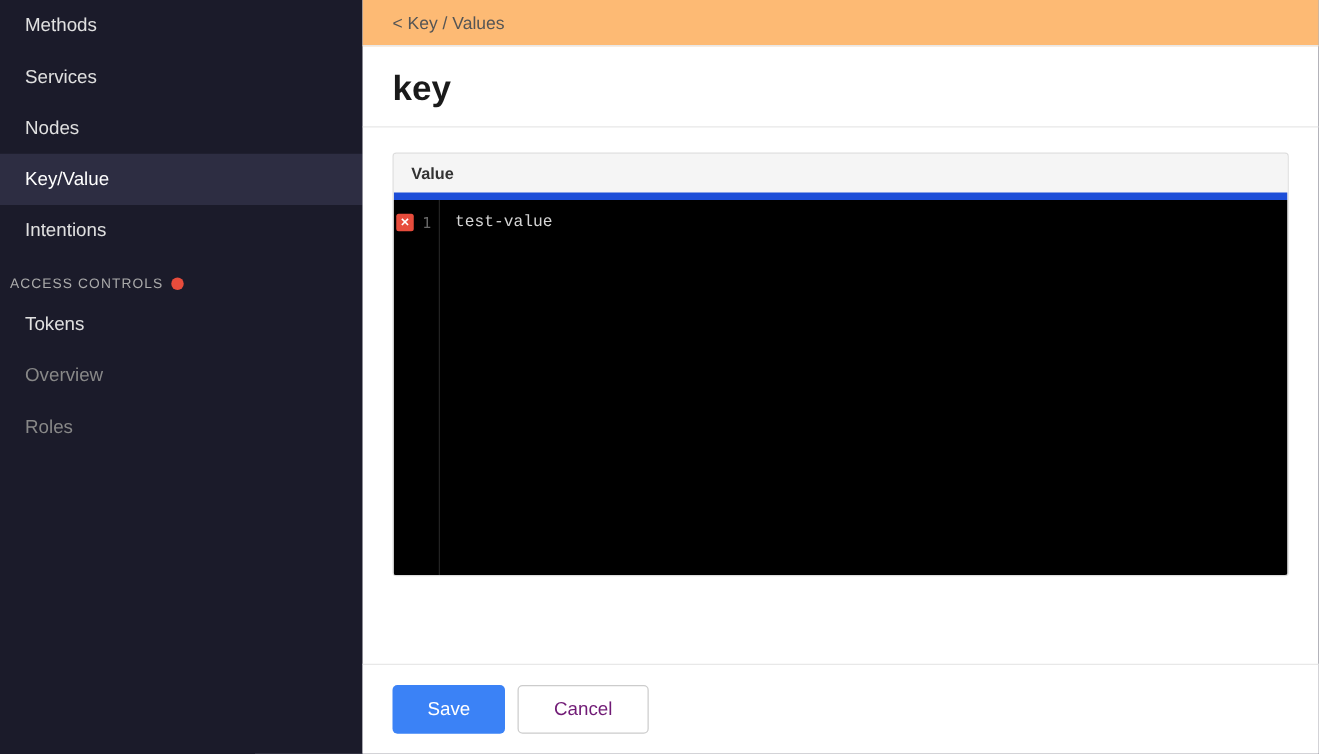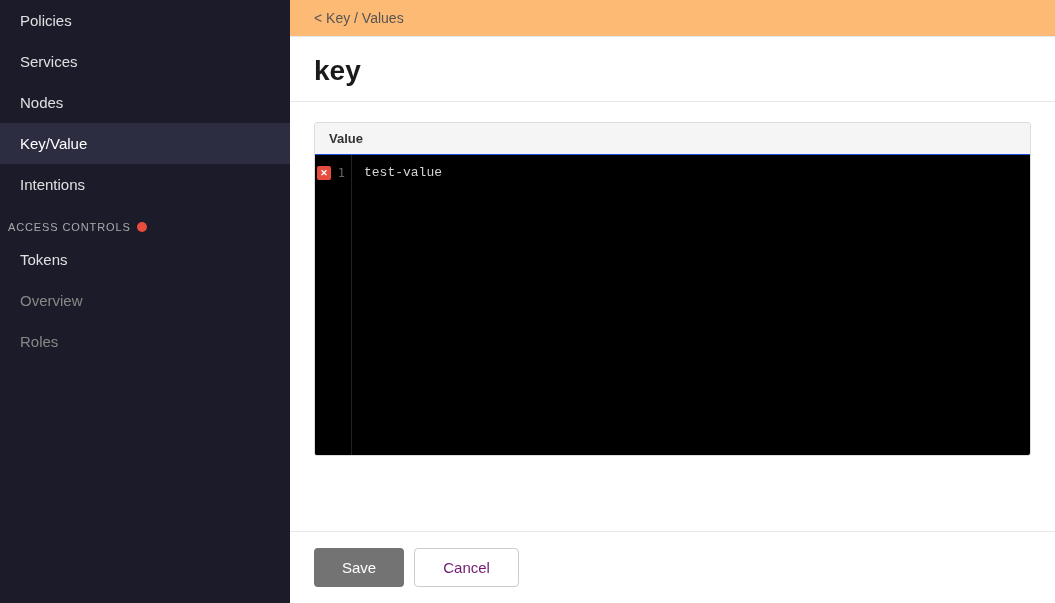--- a/index.html
+++ b/index.html
@@ -101,21 +101,21 @@
       border-radius: 3px;
       overflow: hidden;
     }
 
     .editor-header {
       background: #f5f5f5;
       padding: 8px 14px;
       font-size: 13px;
       font-weight: 600;
       color: #333;
-      border-bottom: 1px solid #1d4ed8;
+      border-bottom: 6px solid #1d4ed8;
     }
 
     .editor-body {
       background: #000;
       min-height: 300px;
       display: flex;
     }
 
     .editor-gutter {
       background: #000;
@@ -171,21 +171,21 @@
     
     .footer-area {
       padding: 16px 24px;
       border-top: 1px solid #e8e8e8;
       display: flex;
       gap: 10px;
       background: #fff;
     }
 
     .btn-save {
-      background: #737373;
+      background: #3b82f6;
       color: #fff;
       border: none;
       padding: 10px 28px;
       border-radius: 4px;
       font-size: 15px;
       cursor: pointer;
     }
 
     .btn-cancel {
       background: #fff;
@@ -195,21 +195,21 @@
       border-radius: 4px;
       font-size: 15px;
       cursor: pointer;
     }
   </style>
 </head>
 <body>
 
 <div class="sidebar">
   <div class="sidebar-item">
-    <span>Policies</span>
+    <span>Methods</span>
   </div>
   <div class="sidebar-item">
     <span>Services</span>
   </div>
   <div class="sidebar-item">
     <span>Nodes</span>
   </div>
   <div class="sidebar-item active">
     <span>Key/Value</span>
   </div>

